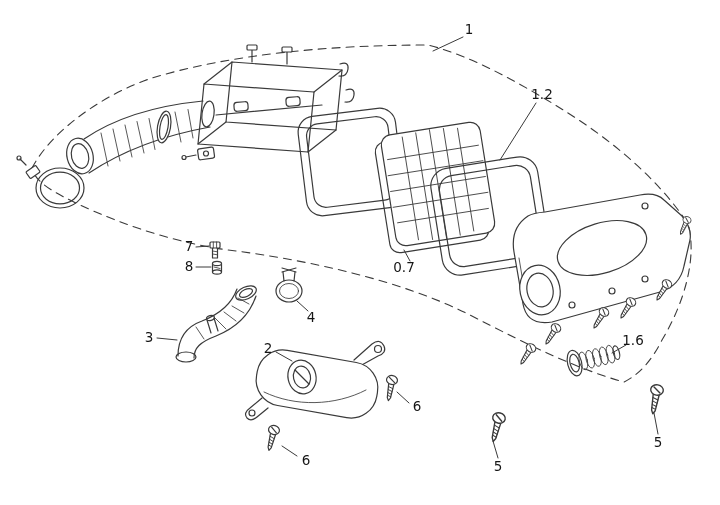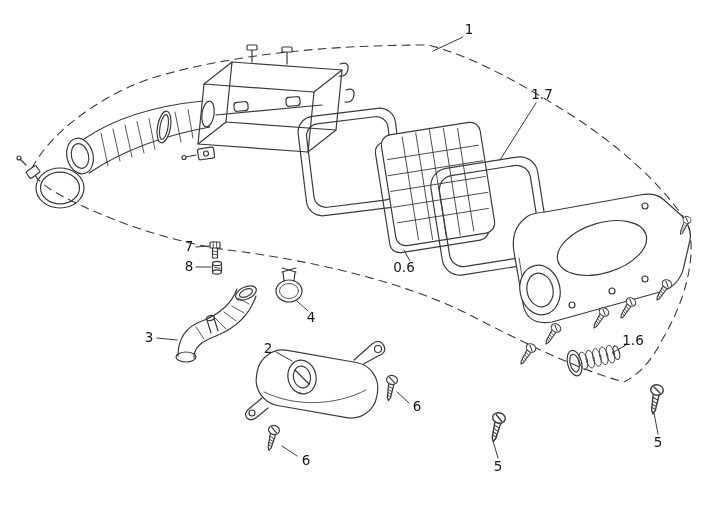--- a/index.html
+++ b/index.html
@@ -230,22 +230,22 @@
       <path class="leader" d="M 498 458 L 493 441"></path>
       <path class="leader" d="M 658 434 L 654 413"></path>
       <path class="leader" d="M 409 403 L 397 392"></path>
       <path class="leader" d="M 297 456 L 282 446"></path>
       <path class="leader" d="M 196 247 L 209 246"></path>
       <path class="leader" d="M 196 267 L 211 267"></path>
     </g>
   </svg>
 
   <div class="callout" style="left:469px;top:30px">1</div>
-  <div class="callout" style="left:404px;top:268px">0.6</div>
-  <div class="callout" style="left:542px;top:95px">1.7</div>
+  <div class="callout" style="left:404px;top:268px">0.7</div>
+  <div class="callout" style="left:542px;top:95px">1.2</div>
   <div class="callout" style="left:633px;top:341px">1.6</div>
   <div class="callout" style="left:268px;top:349px">2</div>
   <div class="callout" style="left:149px;top:338px">3</div>
   <div class="callout" style="left:311px;top:318px">4</div>
   <div class="callout" style="left:498px;top:467px">5</div>
   <div class="callout" style="left:658px;top:443px">5</div>
   <div class="callout" style="left:417px;top:407px">6</div>
   <div class="callout" style="left:306px;top:461px">6</div>
   <div class="callout" style="left:189px;top:247px">7</div>
   <div class="callout" style="left:189px;top:267px">8</div>

